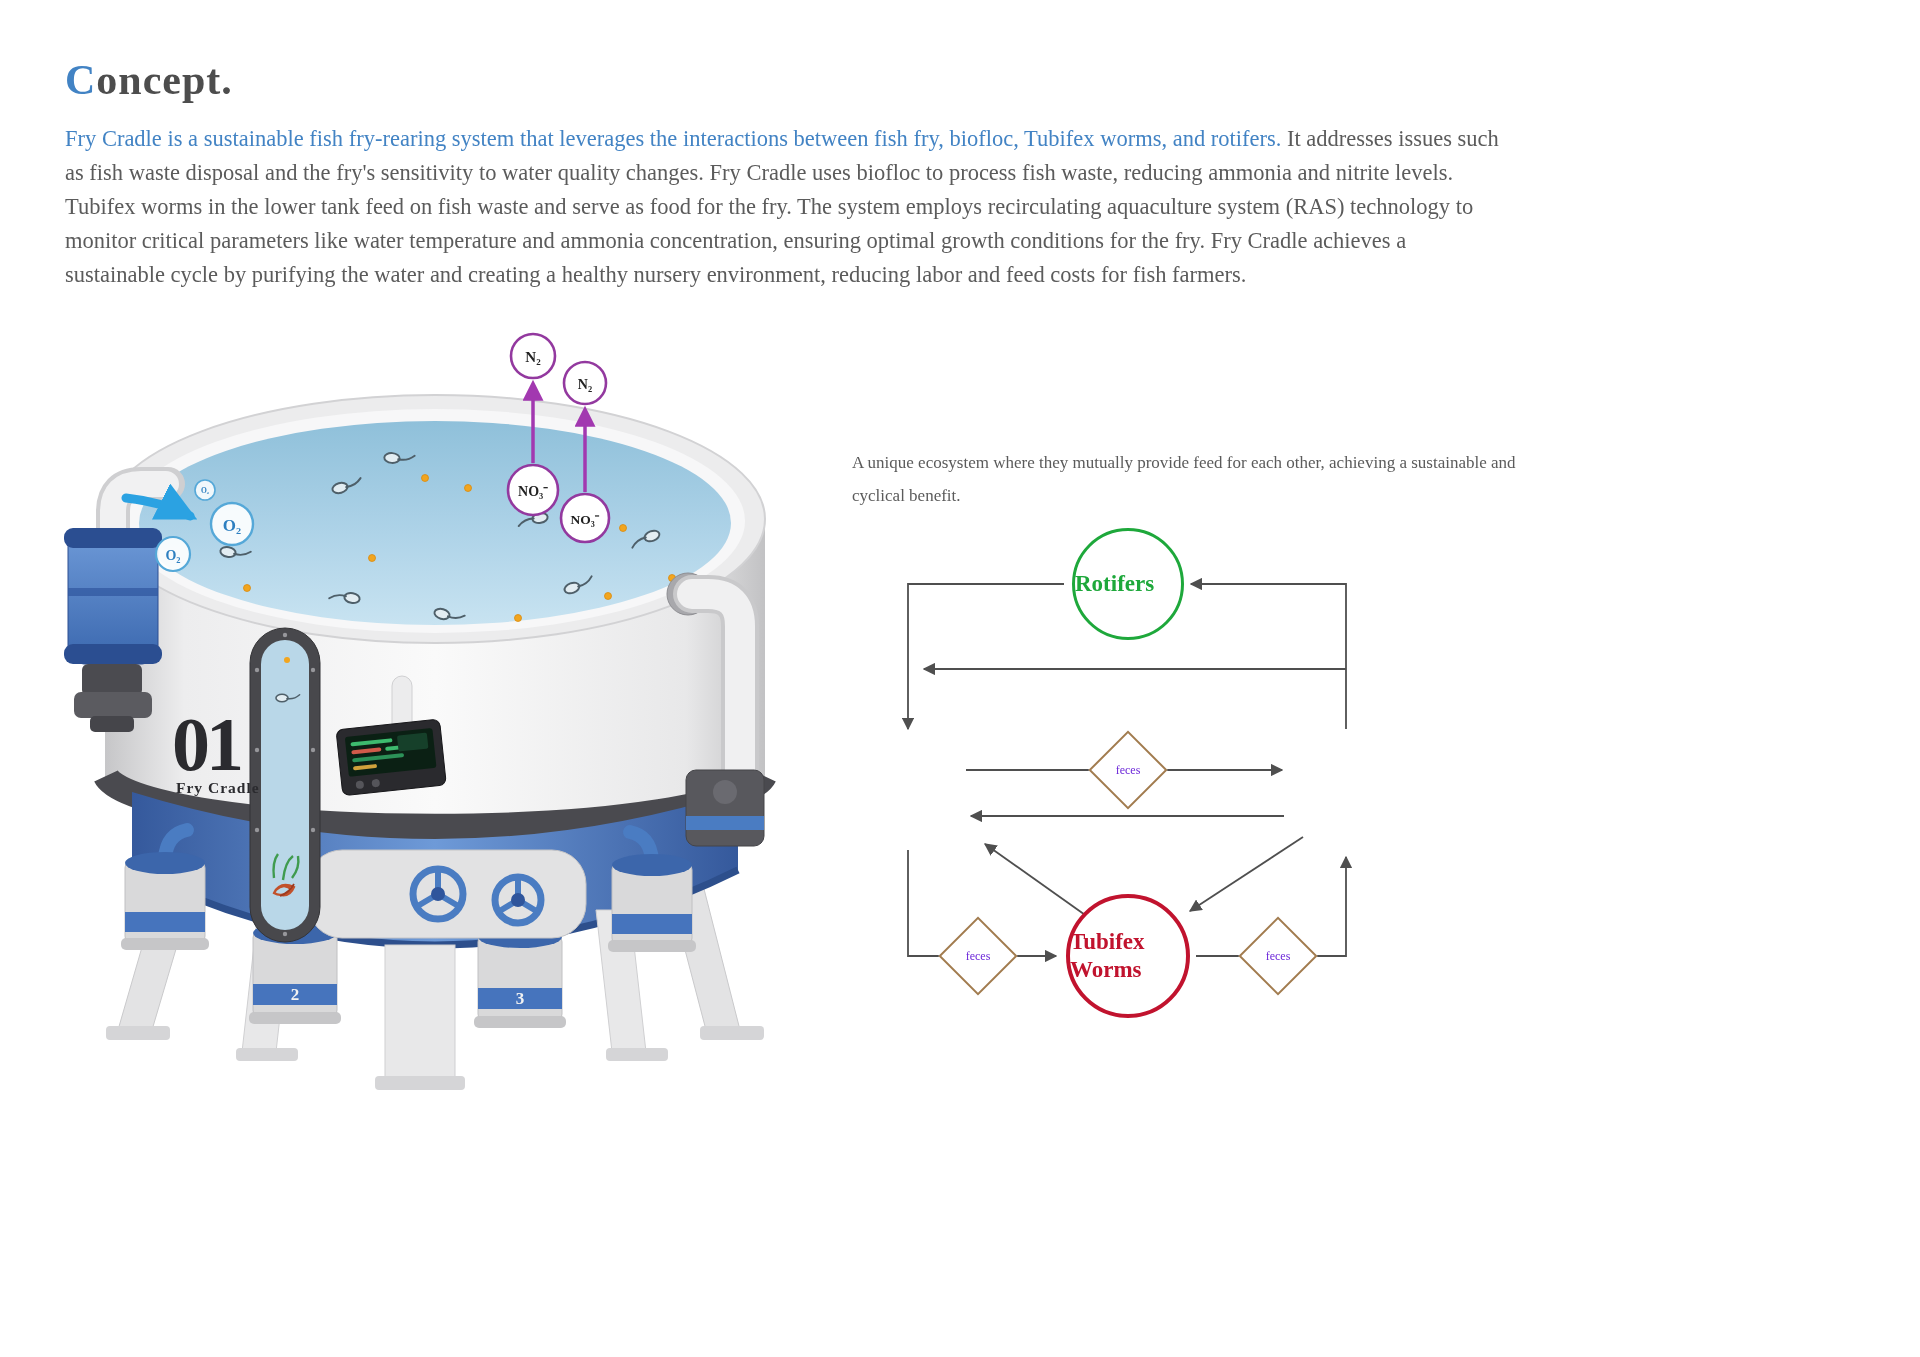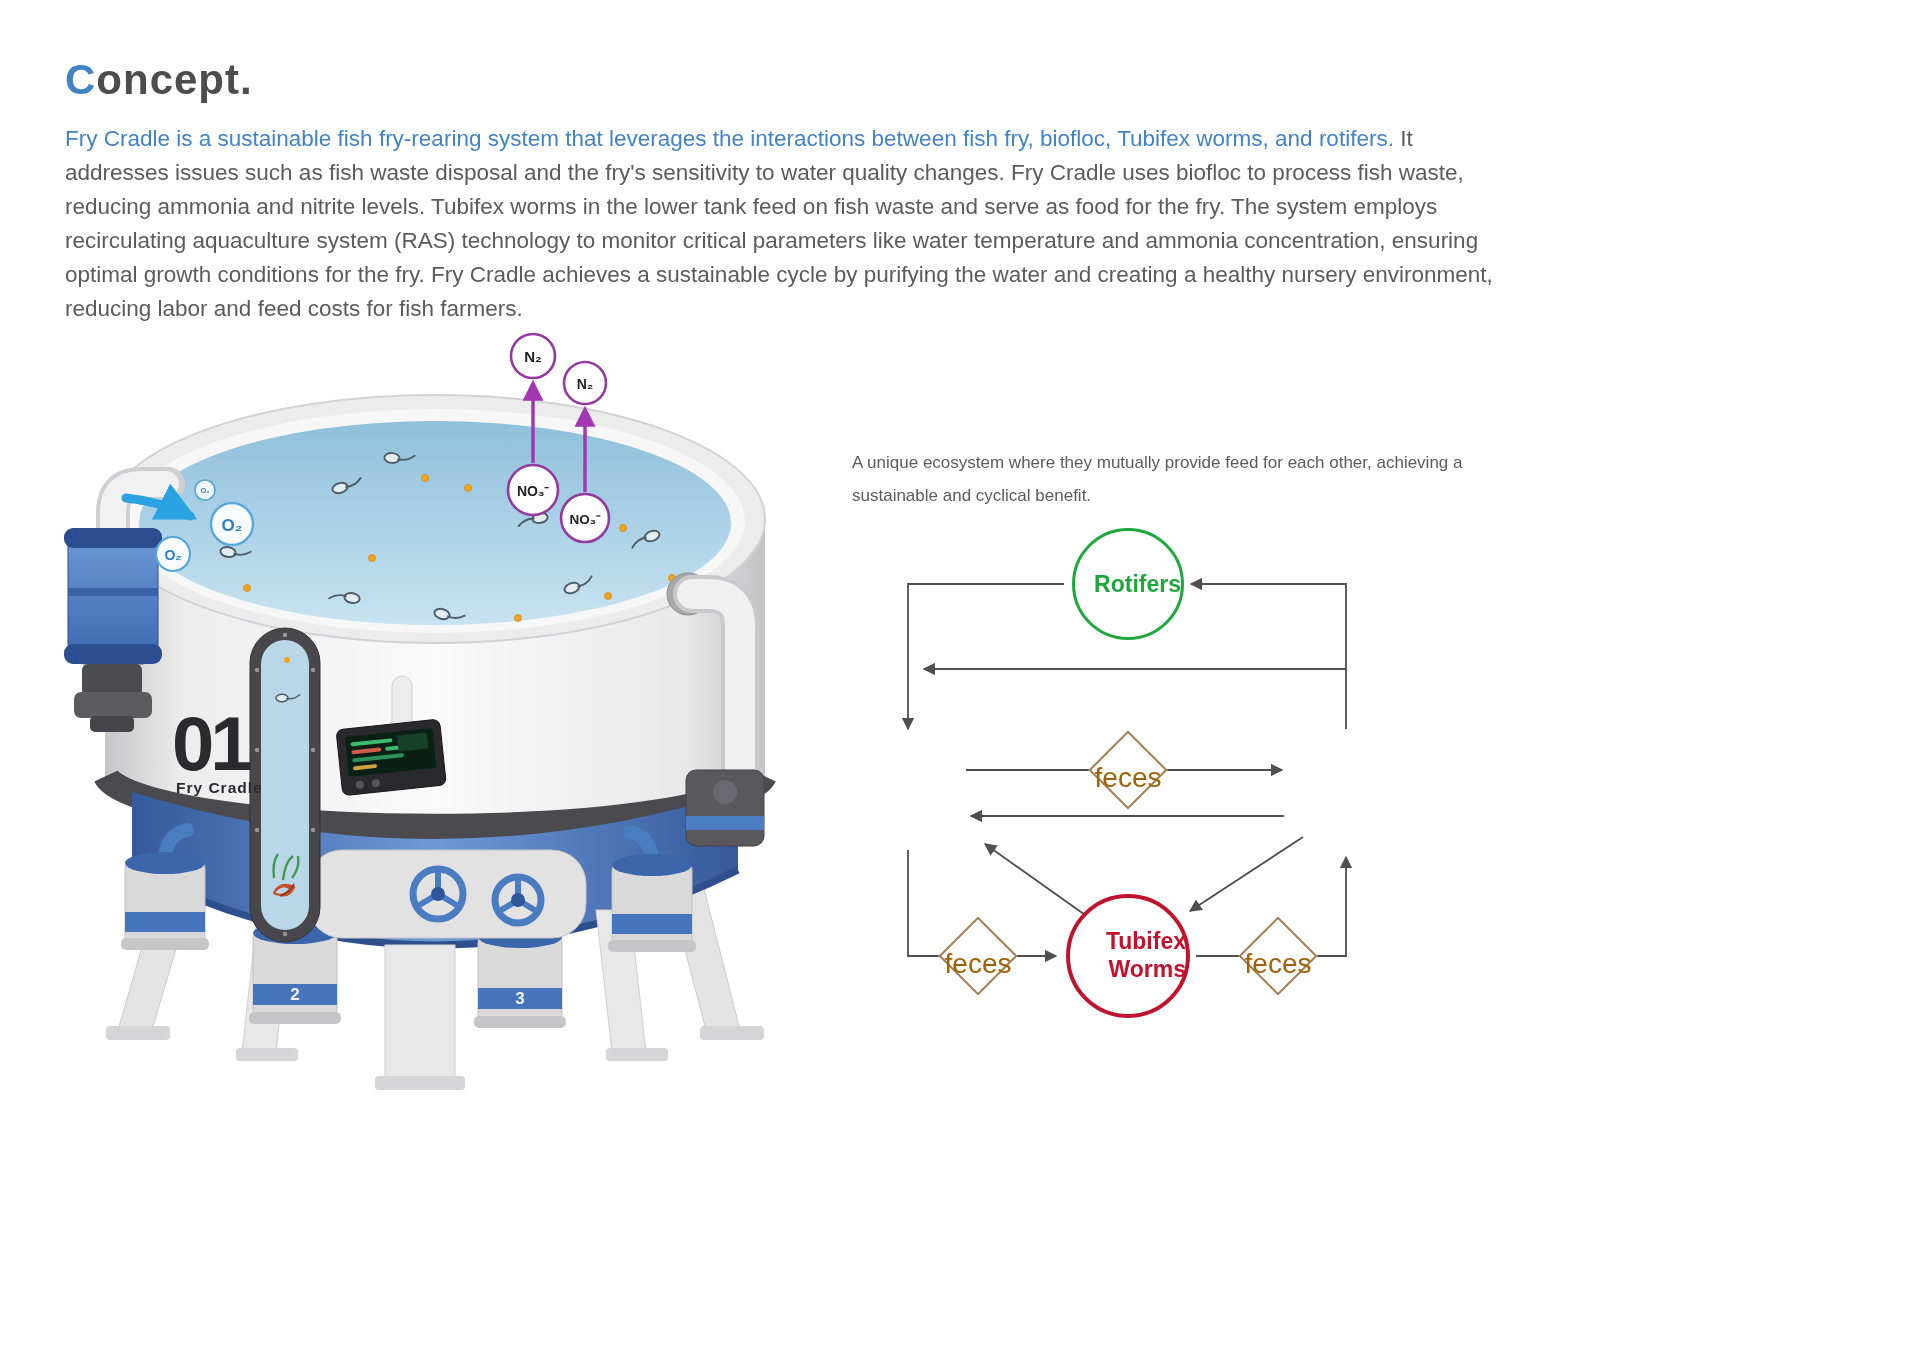--- a/index.html
+++ b/index.html
@@ -1,18 +1,18 @@
 <!DOCTYPE html>
 <html><head>
 <meta charset="utf-8">
 <style>
   * { margin:0; padding:0; box-sizing:border-box; }
   html,body { background:#ffffff; }
   .page { position:relative; width:1739px; height:1357px; background:#ffffff;
-          font-family:Liberation Sans, sans-serif; overflow:hidden; }
+          font-family:Liberation Serif, serif; overflow:hidden; }
 
   
   .concept-title { position:absolute; left:65px; top:56px; font-size:42px; font-weight:bold;
                    color:#4d4d4d; letter-spacing:1px; }
   .accent { color:#4283c4; }
   .concept-paragraph { position:absolute; left:65px; top:122px; width:1434px;
                        font-size:22.5px; line-height:34px; color:#5b5b5b; }
   .accent-text { color:#4283c4; }
 
   
@@ -20,36 +20,36 @@
 
   
   .species-title { position:absolute; left:852px; top:386px; font-size:38px; font-weight:bold;
                    color:#4d4d4d; letter-spacing:0.5px; }
   .species-subtitle { position:absolute; left:852px; top:446px; width:674px;
                       font-size:17px; line-height:33px; color:#5b5b5b; }
 
   
   .diagram { position:absolute; left:850px; top:524px; width:690px; height:520px; }
   .diagram .arrows { position:absolute; left:0; top:0; }
-  .node { position:absolute; display:flex; flex-direction:column; align-items:flex-end;
+  .node { position:absolute; display:flex; flex-direction:column; align-items:flex-start;
           justify-content:center; text-align:center; background:#ffffff; font-weight:bold; }
   .node.circle { border-radius:50%; }
   .node-rotifers { left:222px; top:4px; width:112px; height:112px;
                    border:3px solid #1ea83b; color:#1ea83b; font-size:23px; }
   .node-fishfry  { left:2px; top:212px; width:112px; height:112px;
                    border:6px double #6e6e6e; color:#3d3d3d; font-size:28px; line-height:1.25; }
   .node-biofloc  { left:440px; top:212px; width:112px; height:112px;
                    border:3px solid #f2a41f; color:#f2a41f; font-size:24px; }
   .node-tubifex  { left:216px; top:370px; width:124px; height:124px;
                    border:4px solid #c1132e; color:#c1132e; font-size:23px; line-height:1.2; }
   .feces-wrap { position:absolute; width:80px; height:80px; }
   .feces-diamond { position:absolute; left:12px; top:12px; width:56px; height:56px;
                    background:#ffffff; border:2px solid #a27c4f; transform:rotate(45deg); }
-  .feces-label { position:absolute; left:0; top:8px; width:100%; height:100%; line-height:80px;
-                 text-align:center; color:#a16207; font-size:28px; }
+  .feces-label { position:absolute; left:0; top:0; width:100%; height:100%; line-height:80px;
+                 text-align:center; color:#6d28d9; font-size:12px; }
   .fw1 { left:238px; top:206px; }
   .fw2 { left:88px;  top:392px; }
   .fw3 { left:388px; top:392px; }
 </style>
 </head>
 <body>
 
 <div class="page">
 
   <h1 class="concept-title"><span class="accent">C</span><span>oncept.</span></h1>

